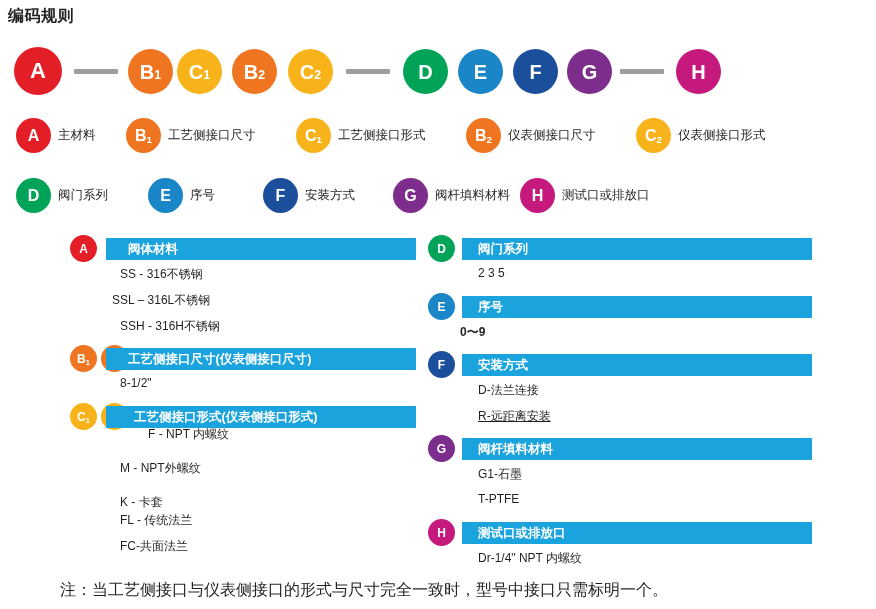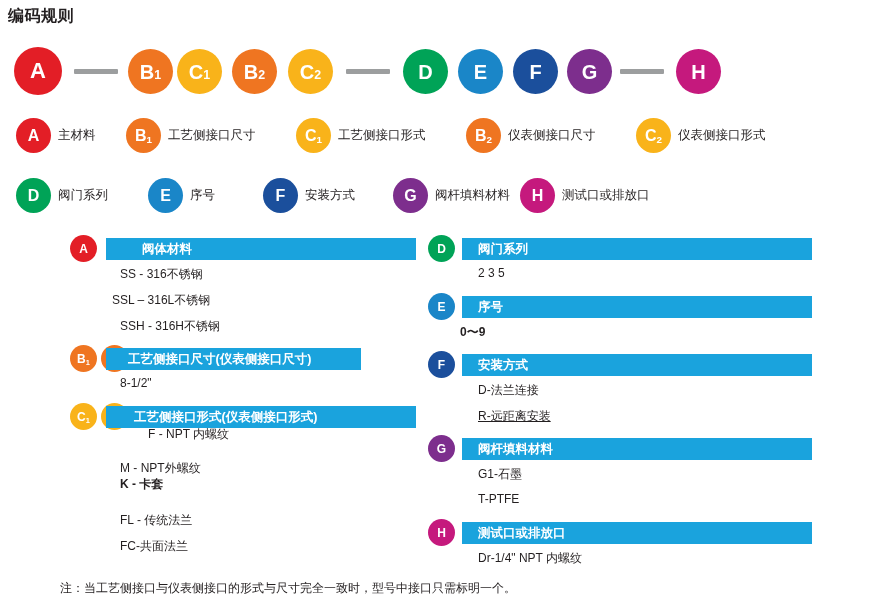--- a/index.html
+++ b/index.html
@@ -56,21 +56,21 @@
   }
   .hdrcircs{position:absolute;top:-3px;display:flex;}
   .hdrcircs .circ{margin-right:4px;}
   .row{
     position:absolute;
     font-size:12px;color:#231f20;
     white-space:nowrap;
   }
   .note{
     position:absolute;left:60px;top:580px;
-    font-size:12px;color:#231f20;
+    font-size:16px;color:#231f20;
   }
 </style>
 </head>
 <body>
 
 <div class="title">编码规则</div>
 
 <div id="toprow">
     <div class="circ" style="width: 48px; height: 48px; background: rgb(227, 30, 38); font-size: 22px; left: 14px; top: 7px;">
       <span>A</span>
@@ -181,55 +181,55 @@
   </div>
 
 <div id="tbl">
   <div class="col" id="colL">
       <div class="hdrcircs" style="left: 62px; top: -3px;">
         <div class="circ" style="width: 27px; height: 27px; background: rgb(227, 30, 38); font-size: 12px;">
           <span>A</span>
         </div>
       </div>
       <div class="hdr" style="left: 98px; top: 0px; width: 310px; background: rgb(26, 163, 221);">
-        <span class="hlabel" style="margin-left: 36px;">阀体材料</span>
+        <span class="hlabel" style="margin-left: 22px;">阀体材料</span>
       </div>
       <div class="row" style="left: 112px; top: 28px;"><span>SS - 316不锈钢</span></div>
       <div class="row" style="left: 104px; top: 54px;"><span>SSL – 316L不锈钢</span></div>
       <div class="row" style="left: 112px; top: 80px;"><span>SSH - 316H不锈钢</span></div>
       <div class="hdrcircs" style="left: 62px; top: 107px;">
         <div class="circ" style="width: 27px; height: 27px; background: rgb(239, 117, 33); font-size: 12px;">
           <span>B</span>
           <sub>1</sub>
         </div>
         <div class="circ" style="width: 27px; height: 27px; background: rgb(239, 117, 33); font-size: 12px;">
           <span>B</span>
           <sub>2</sub>
         </div>
       </div>
-      <div class="hdr" style="left: 98px; top: 110px; width: 255px; background: rgb(26, 163, 221);">
+      <div class="hdr" style="left: 98px; top: 110px; width: 310px; background: rgb(26, 163, 221);">
         <span class="hlabel" style="margin-left: 22px;">工艺侧接口尺寸(仪表侧接口尺寸)</span>
       </div>
       <div class="row" style="left: 112px; top: 138px;"><span>8-1/2"</span></div>
       <div class="hdrcircs" style="left: 62px; top: 165px;">
         <div class="circ" style="width: 27px; height: 27px; background: rgb(249, 179, 26); font-size: 12px;">
           <span>C</span>
           <sub>1</sub>
         </div>
         <div class="circ" style="width: 27px; height: 27px; background: rgb(249, 179, 26); font-size: 12px;">
           <span>C</span>
           <sub>2</sub>
         </div>
       </div>
       <div class="hdr" style="left: 98px; top: 168px; width: 310px; background: rgb(26, 163, 221);">
         <span class="hlabel" style="margin-left: 28px;">工艺侧接口形式(仪表侧接口形式)</span>
       </div>
       <div class="row" style="left: 112px; top: 188px; margin-left: 28px;"><span>F - NPT 内螺纹</span></div>
       <div class="row" style="left: 112px; top: 222px;"><span>M - NPT外螺纹</span></div>
-      <div class="row" style="left: 112px; top: 238px; font-weight: bold;"><span>K - 卡套</span></div>
+      <div class="row" style="left: 112px; top: 256px;"><span>K - 卡套</span></div>
       <div class="row" style="left: 112px; top: 274px;"><span>FL - 传统法兰</span></div>
       <div class="row" style="left: 112px; top: 300px;"><span>FC-共面法兰</span></div>
     </div>
   <div class="col" id="colR">
       <div class="hdrcircs" style="left: 8px; top: -3px;">
         <div class="circ" style="width: 27px; height: 27px; background: rgb(0, 163, 87); font-size: 12px;">
           <span>D</span>
         </div>
       </div>
       <div class="hdr" style="left: 42px; top: 0px; width: 350px; background: rgb(26, 163, 221);">

